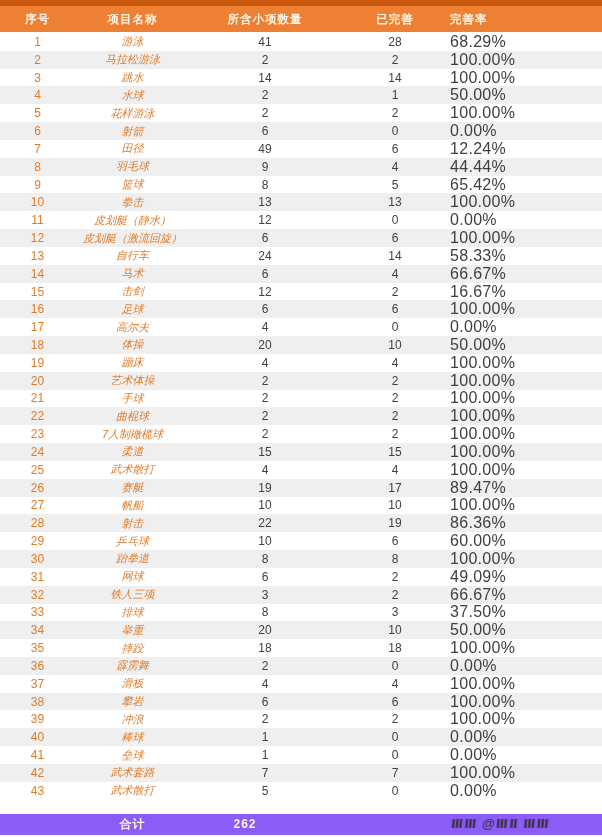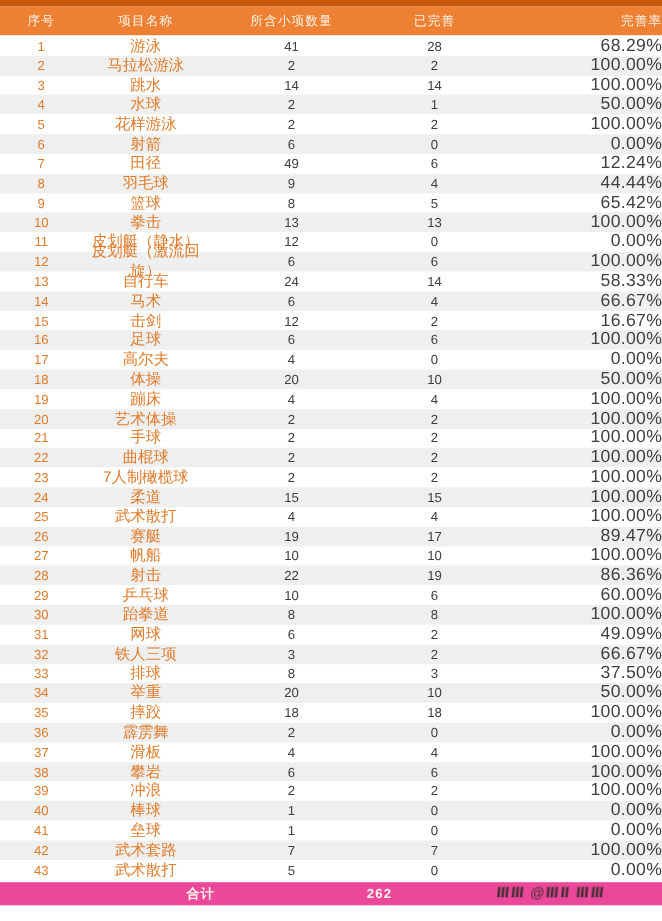--- a/index.html
+++ b/index.html
@@ -6,43 +6,43 @@
   body{
     width:602px;height:837px;background:#ffffff;
     font-family:"Liberation Sans","DejaVu Sans",sans-serif;
     overflow:hidden;
   }
   .table-wrap{width:602px;}
   .top-strip{height:6px;background:#C9570E;}
   .header-row{
     display:flex;height:26px;align-items:center;
     background:#ED8033;color:#FEF4E8;
-    font-size:11.5px;font-weight:normal;letter-spacing:1px;
+    font-size:11.5px;font-weight:bold;letter-spacing:1px;
     margin-bottom:1px;
   }
   .c1{width:75px;text-align:center;}
   .c2{width:115px;text-align:center;}
   .c3{width:150px;text-align:center;}
   .c4{width:110px;text-align:center;}
-  .c5{width:152px;text-align:right;}
+  .c5{width:152px;text-align:left;}
   .rows{width:602px;}
   .data-row{
     display:flex;height:17.84px;align-items:center;
     background:#ffffff;
   }
   .data-row:nth-child(even){background:#EFEFEF;}
   .cell-serial{color:#E07B2A;font-size:12px;}
-  .cell-name{color:#E07B2A;font-size:14px;}
+  .cell-name{color:#E07B2A;font-size:11px;font-style:italic;}
   .cell-num{color:#404040;font-size:12px;}
   .cell-pct{color:#404040;font-size:16px;letter-spacing:0.3px;}
   .total-row{
     display:flex;height:21px;align-items:center;
-    background:#ec4899;color:#FDF3E7;
+    background:#8b5cf6;color:#FDF3E7;
     font-size:12px;font-weight:bold;letter-spacing:1px;
-    margin-top:2px;position:relative;justify-content:space-between;
+    margin-top:14px;position:relative;
   }
   .watermark{
     position:absolute;right:52px;top:2px;
     color:rgba(45,40,38,0.82);
     font-size:13px;font-weight:bold;letter-spacing:1px;
     filter:blur(0.7px);transform:skewX(-6deg);
     white-space:nowrap;
   }
 </style>
 </head>

